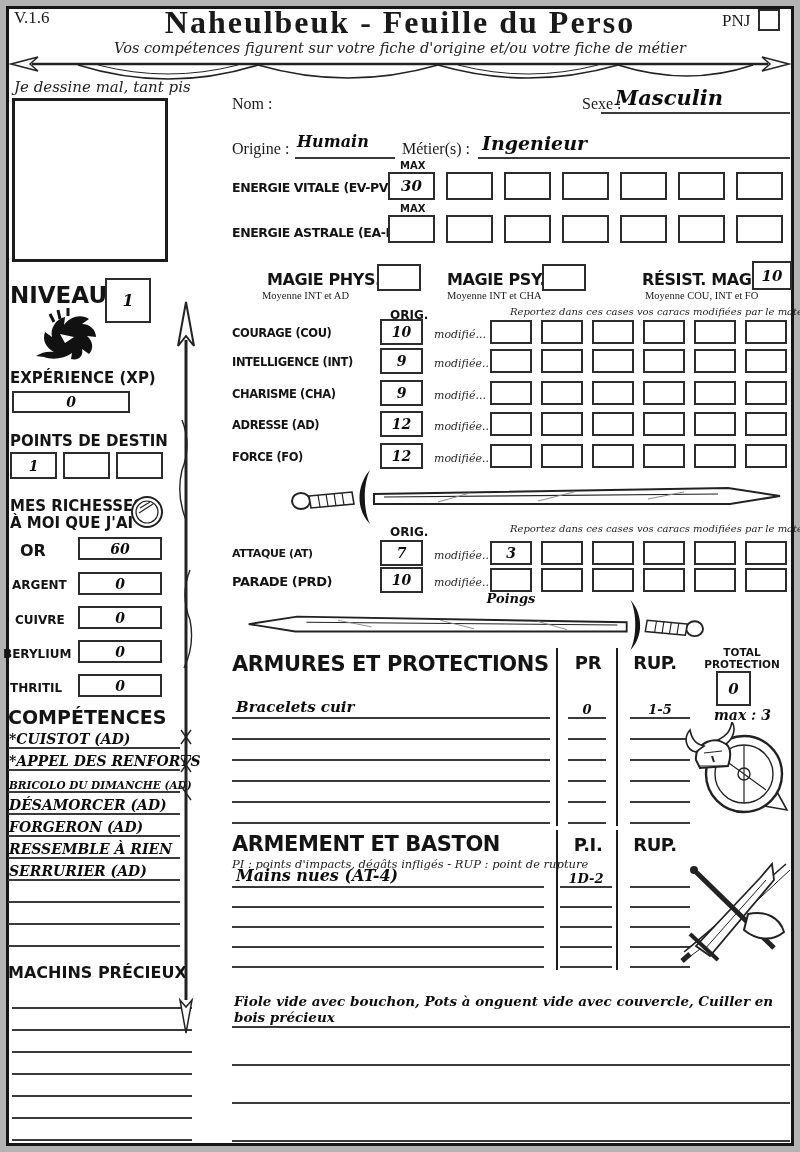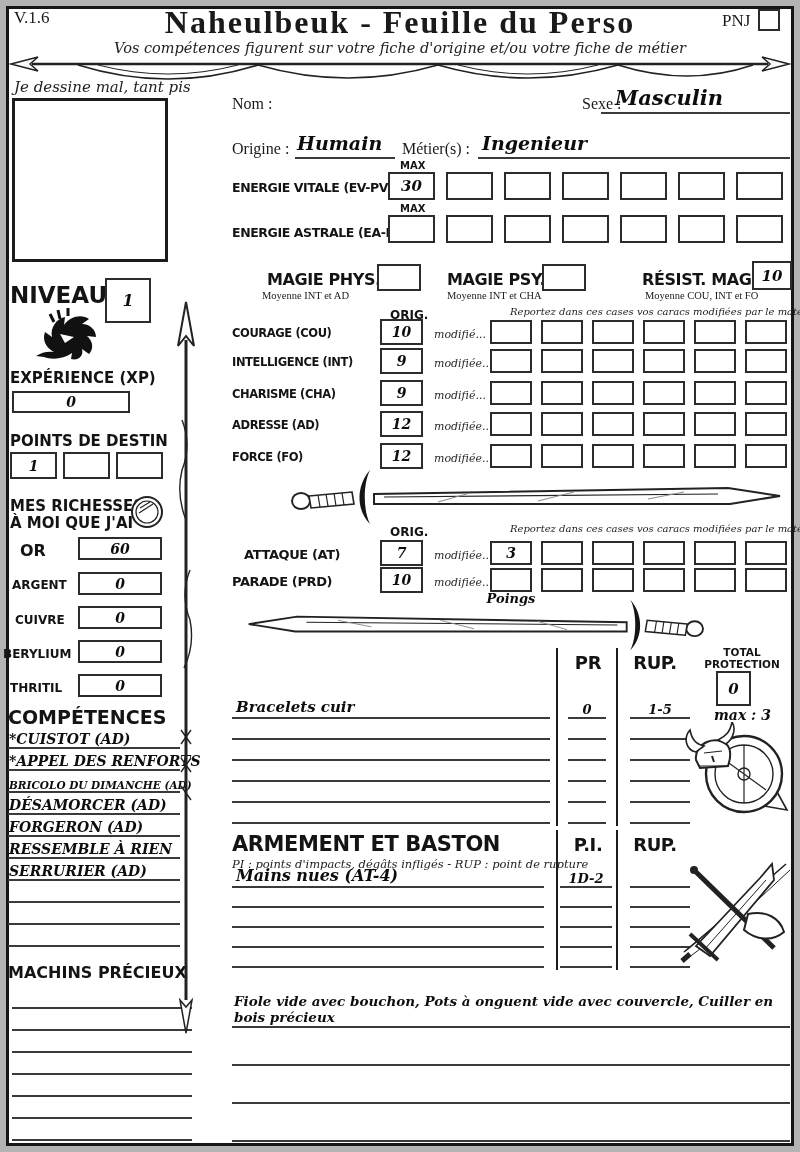--- a/index.html
+++ b/index.html
@@ -126,21 +126,21 @@
     <line x1="18" y1="40" x2="18" y2="700" stroke="#222" stroke-width="3"></line>
     <path d="M14,120 Q24,145 14,170 Q8,195 18,220 M22,270 Q12,295 22,320 Q27,345 16,368 M13,430 L23,444 M23,430 L13,444 M13,458 L23,472 M23,458 L13,472 M13,486 L23,500" stroke="#222" stroke-width="1.4" fill="none"></path>
     <polygon points="18,733 12,700 18,707 24,700" fill="#fdfdfd" stroke="#222" stroke-width="1.5"></polygon>
   </svg>
 
   <span class="abs serif" style="left:232px;top:95px;font-size:16px;">Nom :</span>
   <span class="abs serif" style="left:582px;top:95px;font-size:16px;">Sexe :</span>
   <div class="abs wl hand" style="left:601px;top:85px;width:189px;height:29px;font-size:21px;padding-left:14px;">Masculin</div>
 
   <span class="abs serif" style="left:232px;top:140px;font-size:16px;">Origine :</span>
-  <div class="abs wl hand" style="left:295px;top:132px;width:100px;height:27px;font-size:19px;padding-left:2px;">Humain</div>
+  <div class="abs wl hand" style="left:295px;top:132px;width:100px;height:27px;font-size:16px;padding-left:2px;">Humain</div>
   <span class="abs serif" style="left:402px;top:140px;font-size:16px;">Métier(s) :</span>
   <div class="abs wl hand" style="left:478px;top:132px;width:312px;height:27px;font-size:19px;padding-left:4px;">Ingenieur</div>
 
   <span class="abs cond" style="left:232px;top:180px;font-size:12.5px;">ENERGIE VITALE (EV-PV)</span>
   <span class="abs bl" style="left:400px;top:160px;font-size:10px;">MAX</span>
   <div class="abs cellrow" style="left:388px;top:172px;gap:11px;">
     <span class="cell hand" style="width:47px;height:28px;font-size:15px;">30</span>
     <span class="cell" style="width:47px;height:28px;"></span>
     <span class="cell" style="width:47px;height:28px;"></span>
     <span class="cell" style="width:47px;height:28px;"></span>
@@ -242,21 +242,21 @@
     <path d="M30,27 L32,39 M38,26 L40,38 M46,25 L48,38 M54,25 L56,37" stroke="#222" stroke-width="1.2"></path>
     <path d="M82,2 C68,18 68,42 82,56 C75,42 75,16 82,2 Z" fill="#151515"></path>
     <path d="M86,26 L440,20 L492,28 L442,36 L86,36 Z" fill="#fff" stroke="#222" stroke-width="2"></path>
     <line x1="96" y1="29" x2="430" y2="26" stroke="#222" stroke-width="1.2"></line>
     <path d="M150,34 L182,25 M250,33 L286,24 M360,31 L396,24" stroke="#8a8a8a" stroke-width="1"></path>
   </svg>
 
   <span class="abs bl" style="left:390px;top:525px;font-size:12px;">ORIG.</span>
   <span class="abs ital nowrap" style="left:510px;top:523px;font-size:10px;">Reportez dans ces cases vos caracs modifiées par le matériel</span>
 
-  <span class="abs cond" style="left:232px;top:547px;font-size:13px;margin-left:12px;">ATTAQUE (AT)</span>
+  <span class="abs cond" style="left:232px;top:547px;font-size:11px;">ATTAQUE (AT)</span>
   <span class="abs box hand" style="left:380px;top:540px;width:43px;height:26px;font-size:14px;">7</span>
   <span class="abs ital modif" style="left:434px;top:549px;">modifiée...</span>
   <div class="abs cellrow" style="left:490px;top:541px;gap:9px;">
     <span class="cell hand" style="font-size:14px;">3</span>
       <span class="cell"></span>
       <span class="cell"></span>
       <span class="cell"></span>
       <span class="cell"></span>
       <span class="cell"></span>
   </div>
@@ -278,20 +278,21 @@
   <svg class="abs" style="left:240px;top:598px;transform:scaleX(-1);" width="468" height="54" viewBox="0 0 500 58">
     <ellipse cx="13" cy="33" rx="9" ry="8" fill="#fff" stroke="#222" stroke-width="2"></ellipse>
     <path d="M21,28 L64,24 L66,36 L23,40 Z" fill="#fff" stroke="#222" stroke-width="1.6"></path>
     <path d="M30,27 L32,39 M38,26 L40,38 M46,25 L48,38 M54,25 L56,37" stroke="#222" stroke-width="1.2"></path>
     <path d="M82,2 C68,18 68,42 82,56 C75,42 75,16 82,2 Z" fill="#151515"></path>
     <path d="M86,26 L440,20 L492,28 L442,36 L86,36 Z" fill="#fff" stroke="#222" stroke-width="2"></path>
     <line x1="96" y1="29" x2="430" y2="26" stroke="#222" stroke-width="1.2"></line>
     <path d="M150,34 L182,25 M250,33 L286,24 M360,31 L396,24" stroke="#8a8a8a" stroke-width="1"></path>
   </svg>
 
+  <span class="abs cond" style="left:232px;top:652px;font-size:21px;">ARMURES ET PROTECTIONS</span>
   <span class="abs cond" style="left:560px;top:652px;width:56px;text-align:center;font-size:18px;">PR</span>
   <span class="abs cond" style="left:620px;top:652px;width:70px;text-align:center;font-size:18px;">RUP.</span>
   <div class="vdiv" style="left:556px;top:648px;height:178px;"></div>
   <div class="vdiv" style="left:616px;top:648px;height:178px;"></div>
 
   <span class="abs bl" style="left:699px;top:646px;width:86px;text-align:center;font-size:10.5px;line-height:12px;">TOTAL PROTECTION</span>
   <span class="abs box hand" style="left:716px;top:671px;width:35px;height:35px;font-size:15px;">0</span>
   <span class="abs hand" style="left:714px;top:707px;font-size:14px;">max : 3</span>
 
   <div class="abs" style="left:232px;top:698px;width:558px;">

